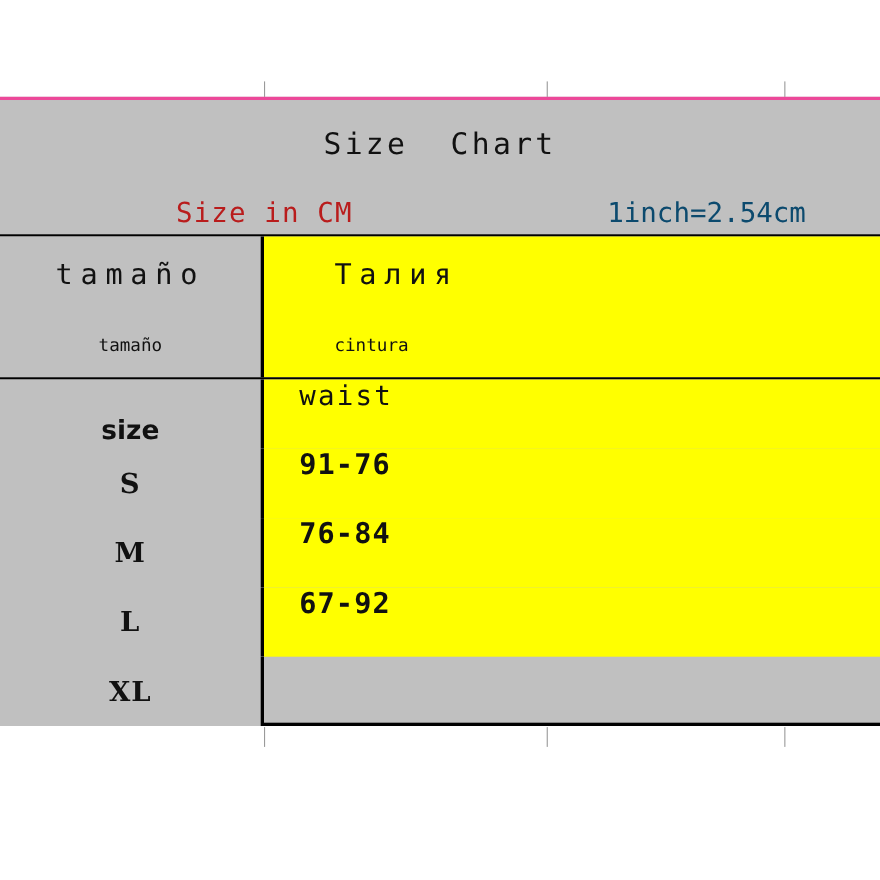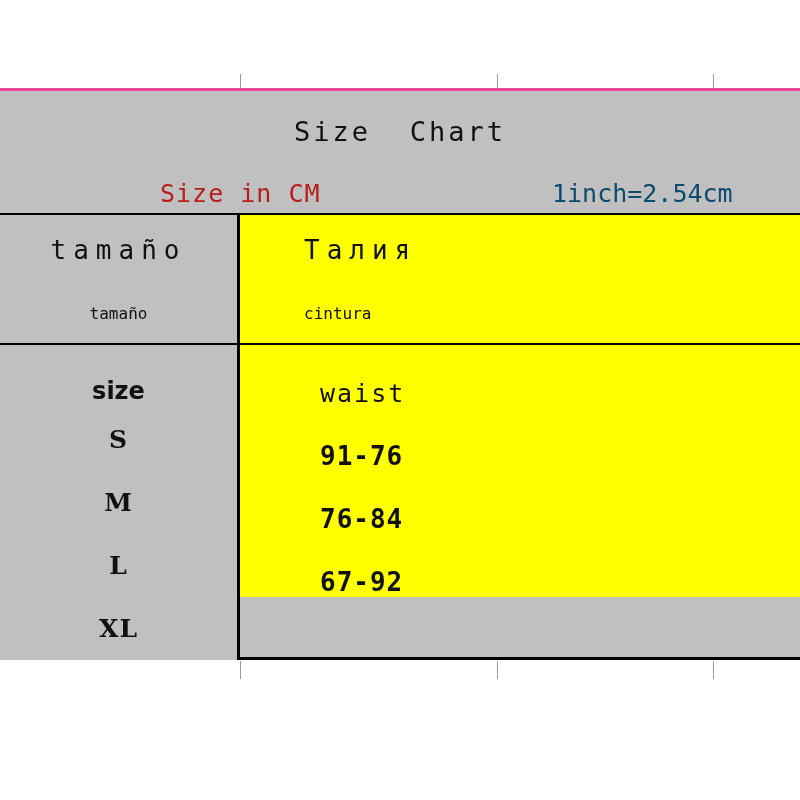--- a/index.html
+++ b/index.html
@@ -100,23 +100,23 @@
     display: flex;
     align-items: center;
     justify-content: center;
     color: #111111;
   }
   .cell-value {
     width: 560px;
     box-sizing: border-box;
     background: #ffff00;
     display: flex;
-    align-items: flex-end;
+    align-items: flex-start;
     color: #111111;
-    padding-left: 80px;
+    padding-left: 32px;
   }
 
   
   .row-intro { top: 0; height: 128px; }
   .row-intro .cell-label,
   .row-intro .cell-value {
     height: 128px;
     flex-direction: column;
     align-items: center;
     justify-content: space-around;

